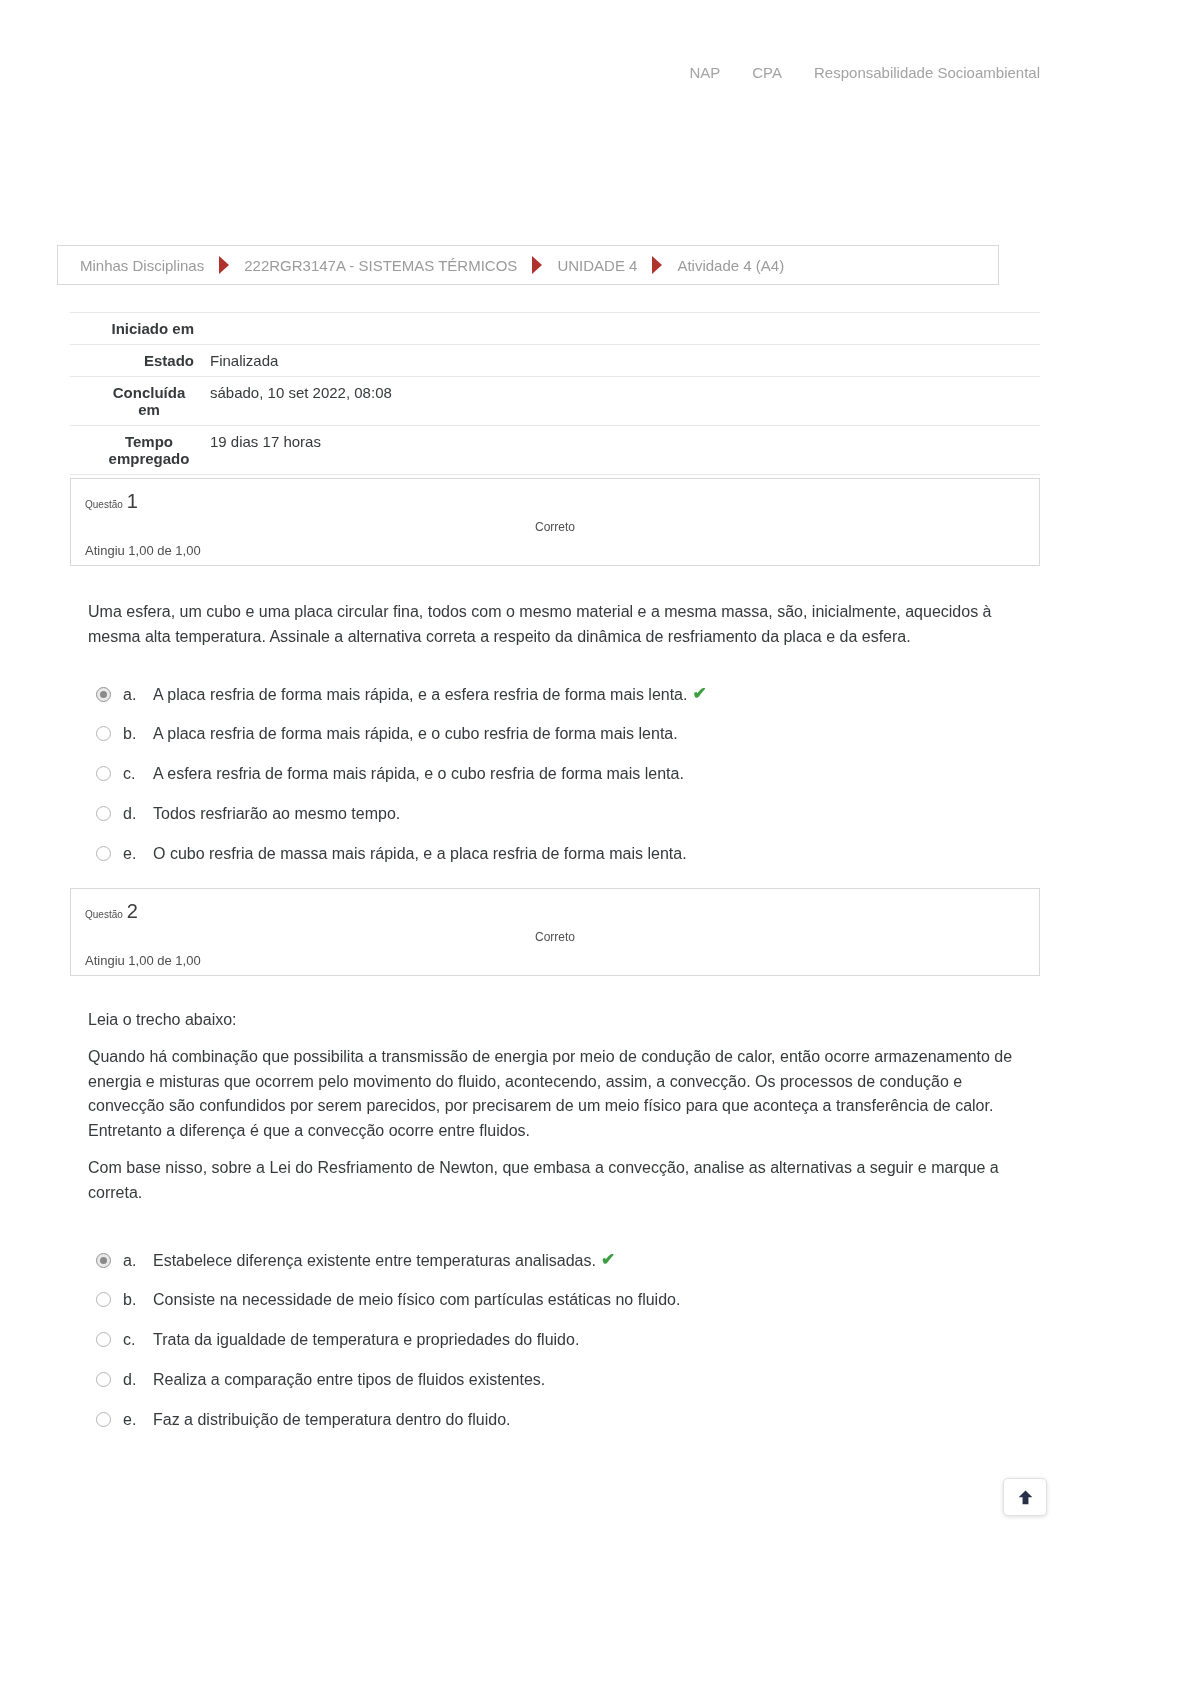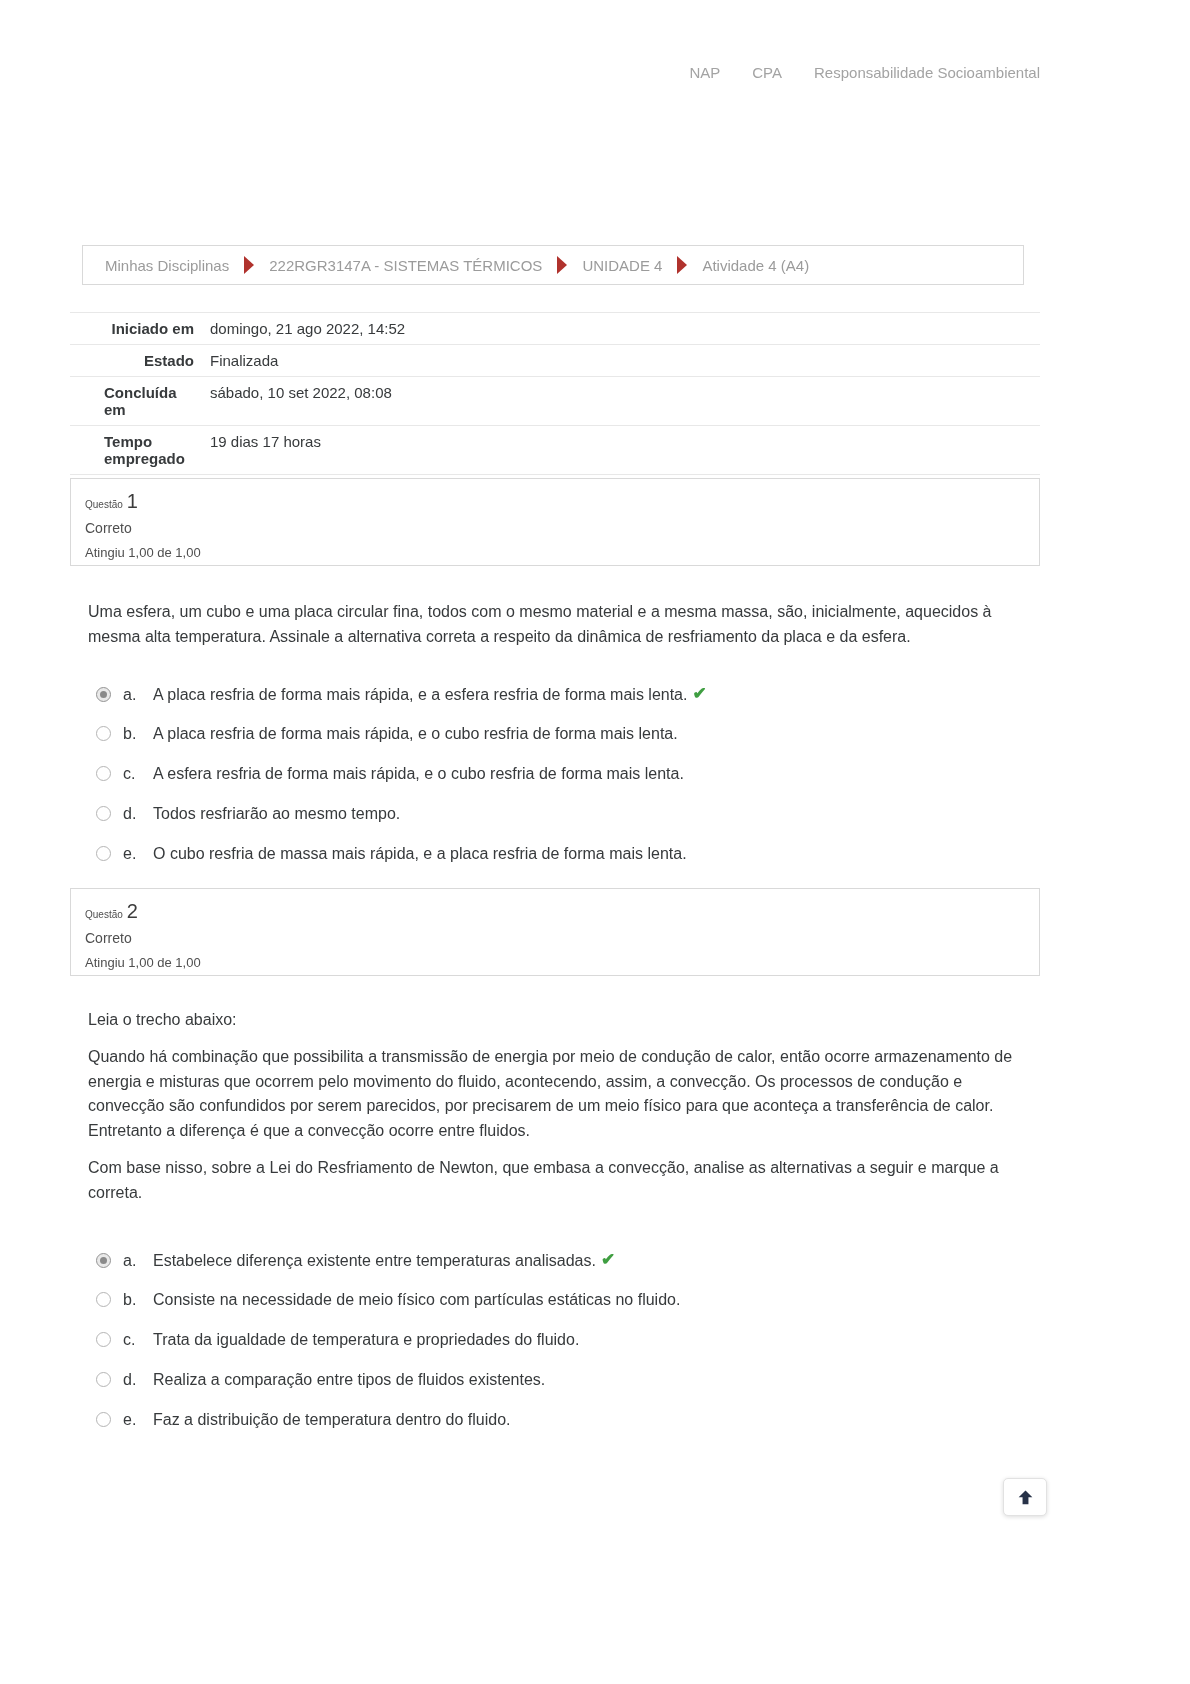--- a/index.html
+++ b/index.html
@@ -5,39 +5,39 @@
   * { box-sizing: border-box; margin: 0; padding: 0; }
   html,body { background:#ffffff; }
   body { font-family: "Liberation Sans", sans-serif; color:#373a3c; }
   .page { position:relative; width:1190px; height:1684px; background:#ffffff; overflow:hidden;border-radius:12px; }
 
   
   .header-links { position:absolute; top:64px; right:150px; display:flex; gap:32px; font-size:15px; color:#a3a3a3; }
   .header-links a { color:#a3a3a3; text-decoration:none; cursor:pointer; }
 
   
-  .breadcrumb { position:absolute; top:245px; left:82px; width:942px; height:40px;
+  .breadcrumb { position:absolute; top:245px; left:57px; width:942px; height:40px;
     border:1px solid #d9d9d9; display:flex; align-items:center; padding:0 22px; gap:15px;
     font-size:15px; color:#9b9b9b; background:#fff; }
   .breadcrumb .crumb { white-space:nowrap; cursor:pointer; }
   .crumb-sep { width:0; height:0; border-top:9px solid transparent; border-bottom:9px solid transparent; border-left:10px solid #b0322d; flex:0 0 auto; }
 
   
   .summary { position:absolute; top:312px; left:70px; width:970px; font-size:15px; }
   .summary .row { display:flex; border-top:1px solid #e8e8e8; padding:7px 0; }
   .summary .lbl { width:140px; text-align:right; font-weight:bold; padding-right:16px; flex:0 0 140px; color:#373a3c; }
-  .summary .lbl-inner { display:inline-block; max-width:110px; text-align:left;margin-left:34px; }
+  .summary .lbl-inner { display:inline-block; max-width:110px; text-align:center;margin-left:34px; }
   .summary .val { flex:1; color:#373a3c; }
   .bold { font-weight:normal; }
 
   
   .qbox { position:absolute; left:70px; width:970px; height:88px; border:1px solid #d9d9d9; background:#fff; padding:11px 14px; }
   .qbox .qtitle { font-size:10px; color:#4f4f4f; }
   .qbox .qnum { font-size:20px; color:#3c3c3c; margin-left:4px; }
-  .qbox .qstatus { font-size:14px; color:#4f4f4f; margin-top:7px; }
+  .qbox .qstatus { font-size:12px; color:#4f4f4f; margin-top:7px;text-align:center; }
   .qbox .qgrade { font-size:13px; color:#4f4f4f; margin-top:9px; }
 
   
   .qcontent { position:absolute; left:88px; width:935px; font-size:16px; line-height:1.55; color:#373a3c; }
   .qcontent p { margin-bottom:12px; }
   .qcontent .stem-gap { margin-bottom:26px; }
 
   .options { margin-top:14px; }
   .opt-row { display:flex; align-items:flex-start; padding:7px 0 8px 8px; }
   .radio { width:15px; height:15px; border:1px solid #b5b5b5; border-radius:50%; background:#fff;
@@ -70,21 +70,20 @@
     <span class="crumb">222RGR3147A - SISTEMAS TÉRMICOS</span>
     <span class="crumb-sep"></span>
     <span class="crumb">UNIDADE 4</span>
     <span class="crumb-sep"></span>
     <span class="crumb">Atividade 4 (A4)</span>
   </div>
 
   <div class="summary">
     <div class="row">
       <div class="lbl"><span class="lbl-inner">Iniciado em</span></div>
-      <div class="val">domingo, 21 ago 2022, 14:52</div>
     </div>
     <div class="row">
       <div class="lbl"><span class="lbl-inner">Estado</span></div>
       <div class="val">Finalizada</div>
     </div>
     <div class="row">
       <div class="lbl"><span class="lbl-inner">Concluída em</span></div>
       <div class="val">sábado, 10 set 2022, 08:08</div>
     </div>
     <div class="row">

